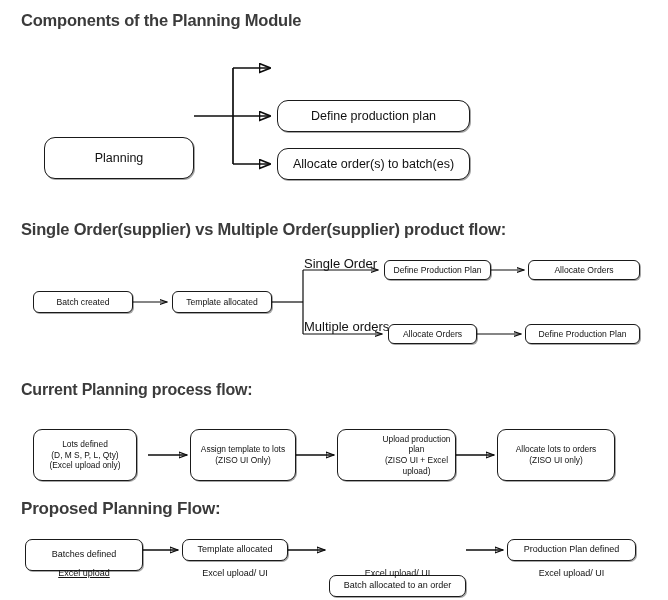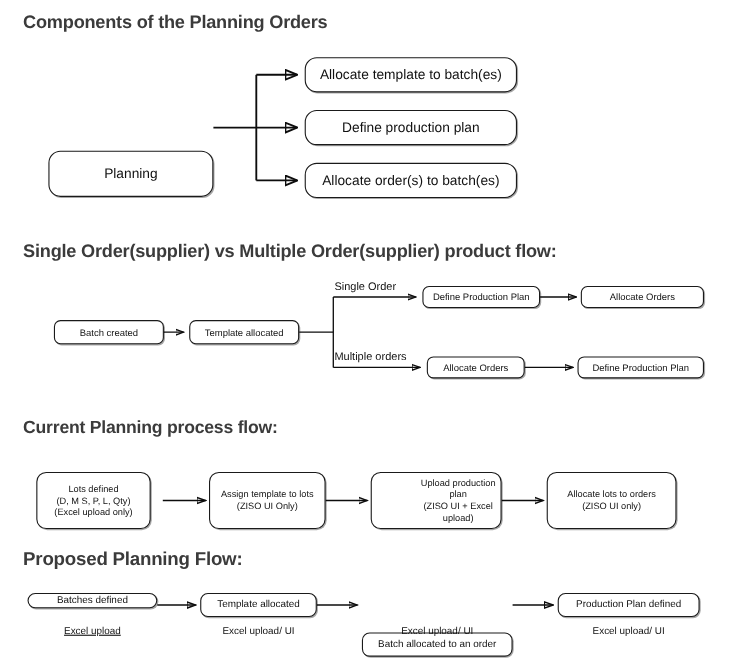--- a/index.html
+++ b/index.html
@@ -59,21 +59,21 @@
 
   
   .s3-node { font-size: 8.4px; border-width: 1.2px; border-radius: 9px; }
 
   
   .s4-node { font-size: 9px; border-width: 1.2px; border-radius: 7px; }
 
   
   .edge-label {
     position: absolute;
-    font-size: 10px;
+    font-size: 13px;
     color: #111111;
     white-space: nowrap;
   }
   .caption {
     position: absolute;
     font-size: 9px;
     color: #111111;
     text-align: center;
     white-space: nowrap;
   }
@@ -137,41 +137,38 @@
       <path d="M456,455 L494,455" stroke-width="1.3" marker-end="url(#ah-sm)"></path>
     </g>
 
     <g>
       <path d="M143,550 L178,550" stroke-width="1.3" marker-end="url(#ah-sm)"></path>
       <path d="M288,550 L325,550" stroke-width="1.3" marker-end="url(#ah-sm)"></path>
       <path d="M466,550 L503,550" stroke-width="1.3" marker-end="url(#ah-sm)"></path>
     </g>
   </svg>
 
-  <div class="heading" id="heading-1">Components of the Planning Orders</div>
+  <div class="heading" id="heading-1">Components of the Planning Module</div>
 
   <div class="node s1-node" style="left:44px; top:95px; width:150px; height:42px;margin-top:42px;">
     <span>Planning</span>
   </div>
 
-  <div class="node s1-node" style="left:277px; top:52px; width:193px; height:32px;">
-    <span>Allocate template to batch(es)</span>
-  </div>
 
   <div class="node s1-node" style="left:277px; top:100px; width:193px; height:32px;">
     <span>Define production plan</span>
   </div>
 
   <div class="node s1-node" style="left:277px; top:148px; width:193px; height:32px;">
     <span>Allocate order(s) to batch(es)</span>
   </div>
 
   <div class="heading" id="heading-2">Single Order(supplier) vs Multiple Order(supplier) product flow:</div>
 
-  <div class="node s2-node" style="left:33px; top:291px; width:100px; height:22px;margin-left:16px;">
+  <div class="node s2-node" style="left:33px; top:291px; width:100px; height:22px;">
     <span>Batch created</span>
   </div>
 
   <div class="node s2-node" style="left:172px; top:291px; width:100px; height:22px;">
     <span>Template allocated</span>
   </div>
 
   <div class="edge-label" style="left:304px; top:256px;">Single Order</div>
 
   <div class="edge-label" style="left:304px; top:319px;">Multiple orders</div>
@@ -210,21 +207,21 @@
     <span>(ZISO UI + Excel upload)</span>
   </div>
 
   <div class="node s3-node" style="left:497px; top:429px; width:118px; height:52px; flex-direction:column;">
     <span>Allocate lots to orders</span>
     <span>(ZISO UI only)</span>
   </div>
 
   <div class="heading" id="heading-4">Proposed Planning Flow:</div>
 
-  <div class="node s4-node" style="left:25px; top:539px; width:118px; height:14px;">
+  <div class="node s4-node" style="left:25px; top:539px; width:118px; height:32px;">
     <span>Batches defined</span>
   </div>
   <div class="caption" style="left:25px; top:568px; width:118px;text-decoration:underline;">Excel upload</div>
 
   <div class="node s4-node" style="left:182px; top:539px; width:106px; height:22px;">
     <span>Template allocated</span>
   </div>
   <div class="caption" style="left:178px; top:568px; width:114px;">Excel upload/ UI</div>
 
   <div class="node s4-node" style="left:329px; top:539px; width:137px; height:22px;margin-top:36px;">

